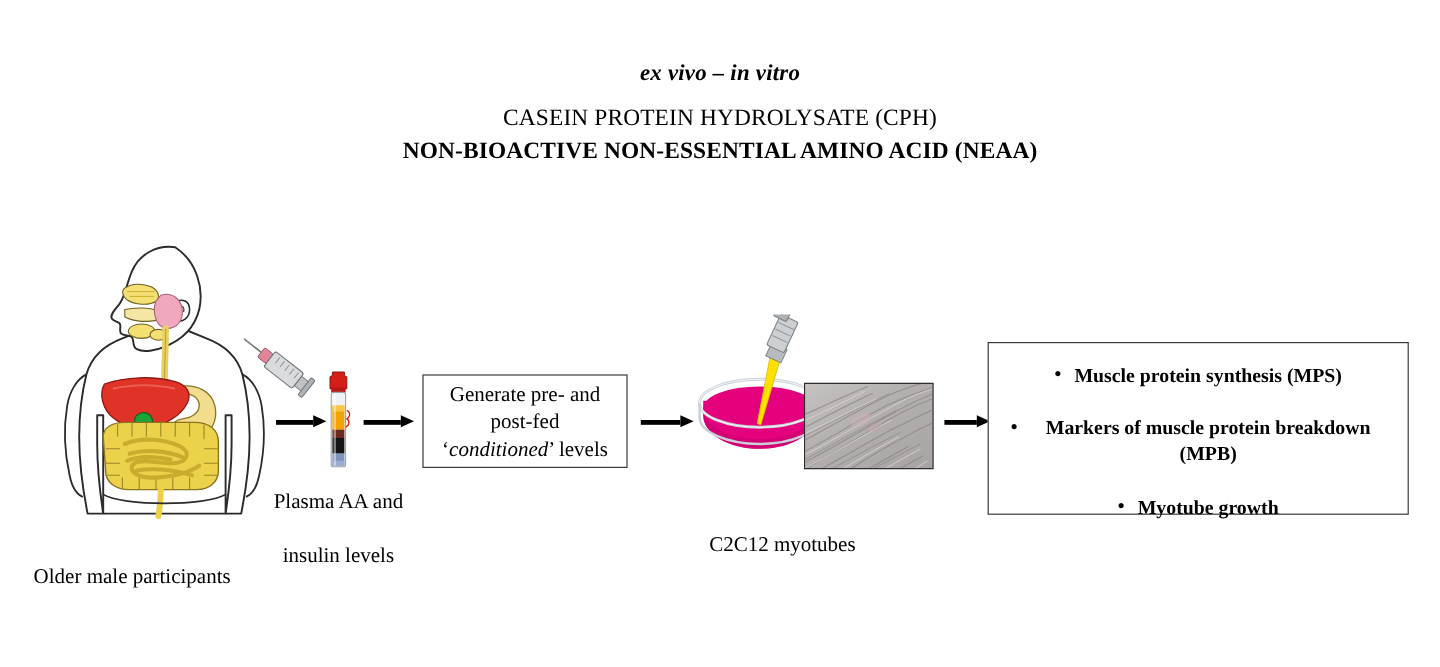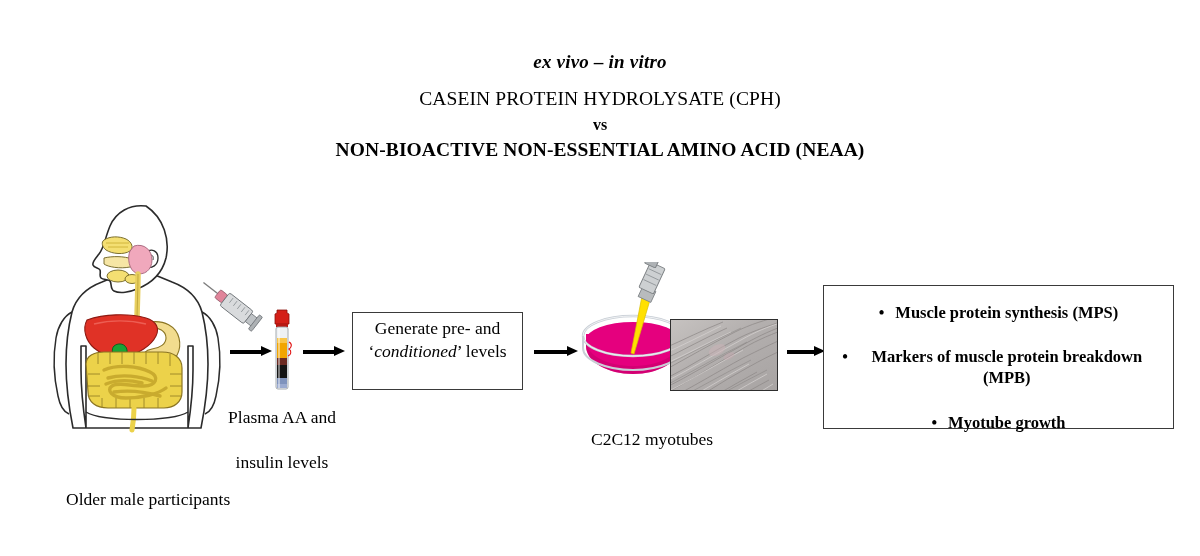--- a/index.html
+++ b/index.html
@@ -133,21 +133,20 @@
   .svg-abs { position: absolute; display: block; }
 </style>
 </head>
 <body>
 
 <div id="canvas">
 
   <div class="title-block">
     <div class="title-exvivo">ex vivo – in vitro</div>
     <div class="title-main">CASEIN PROTEIN HYDROLYSATE (CPH)</div>
-    <div class="title-vs">vs</div>
     <div class="title-main2">NON-BIOACTIVE NON-ESSENTIAL AMINO ACID (NEAA)</div>
   </div>
 
   <svg class="svg-abs" style="left:42px; top:196px;" width="190" height="250" viewBox="0 0 190 250">
 
     <path d="M95 30 C 84 30 76 37 74 47 C 72 56 74 63 78 69 C 80 72 80 76 77 79
              L 60 86 C 44 92 34 102 30 116 C 26 132 24 150 24 168
              C 24 190 27 212 31 232 L 44 232 C 41 212 39 192 39 174
              L 39 150 L 44 150 L 44 232 L 146 232 L 146 150 L 151 150 L 151 174
              C 151 192 149 212 146 232 L 159 232 C 163 212 166 190 166 168
@@ -222,21 +221,21 @@
       <path d="M66 182 C 80 178 98 180 110 185"></path>
       <path d="M72 196 C 86 194 104 196 118 200"></path>
       <path d="M64 188 C 74 184 88 184 100 187"></path>
     </g>
 
     <path d="M92 212 C 92 220 91 228 90 234" fill="none" stroke="#ecd24a" stroke-width="5" stroke-linecap="round"></path>
 
     <path d="M44 216 C 60 226 130 226 146 216" fill="none" stroke="#2b2b2b" stroke-width="1.4"></path>
   </svg>
 
-  <div class="caption" style="left:28px; top:466px; width:220px; text-align:left;margin-left:38px;">
+  <div class="caption" style="left:28px; top:447px; width:220px; text-align:left;">
     <span>Older male participants</span>
   </div>
 
   <svg class="svg-abs" style="left:198px; top:268px;" width="66" height="72" viewBox="0 0 66 72">
     <g transform="rotate(38 33 36)">
 
       <line x1="-2" y1="36" x2="16" y2="36" stroke="#7d7d7d" stroke-width="1.4"></line>
 
       <rect x="16" y="31" width="9" height="10" rx="1.6" fill="#e0849a" stroke="#8b5161" stroke-width="0.7"></rect>
 
@@ -290,20 +289,21 @@
   </div>
 
   <div class="arrow" style="left:303px; top:346px; width:42px;">
     <div class="shaft" style="width:31px;"></div>
     <div class="head" style="left:31px;"></div>
   </div>
 
   <div class="box media-box" style="left:352px; top:312px; width:171px; height:78px;">
     <div>
       <div>Generate pre- and</div>
+      <div>post-fed</div>
       <div>
         <span>‘</span><span style="font-style:italic;">conditioned</span><span>’</span><span> levels</span>
       </div>
     </div>
   </div>
 
   <div class="arrow" style="left:534px; top:346px; width:44px;">
     <div class="shaft" style="width:33px;"></div>
     <div class="head" style="left:33px;"></div>
   </div>
@@ -327,21 +327,21 @@
 
     <rect x="66" y="2" width="16" height="28" rx="1.5" transform="rotate(25 74 16)" fill="#cdd0d2" stroke="#7d8184" stroke-width="0.9"></rect>
     <g transform="rotate(25 74 16)" stroke="#8f9396" stroke-width="0.8">
       <line x1="67" y1="9" x2="81" y2="9"></line>
       <line x1="67" y1="15" x2="81" y2="15"></line>
       <line x1="67" y1="21" x2="81" y2="21"></line>
     </g>
     <rect x="68" y="-6" width="12" height="10" rx="1.5" transform="rotate(25 74 -1)" fill="#aeb2b5" stroke="#7d8184" stroke-width="0.9"></rect>
   </svg>
 
-  <div class="caption" style="left:562px; top:406px; width:180px;">
+  <div class="caption" style="left:562px; top:420px; width:180px;">
     <span>C2C12 myotubes</span>
   </div>
 
   <div class="myotube-img" style="left:670px; top:319px; width:108px; height:72px;">
     <svg width="106" height="70" viewBox="0 0 106 70" preserveAspectRatio="none">
       <defs>
         <linearGradient id="mgbg" x1="0" y1="0" x2="1" y2="1">
           <stop offset="0%" stop-color="#c6c2c0"></stop>
           <stop offset="45%" stop-color="#b3afae"></stop>
           <stop offset="100%" stop-color="#a8a4a3"></stop>

